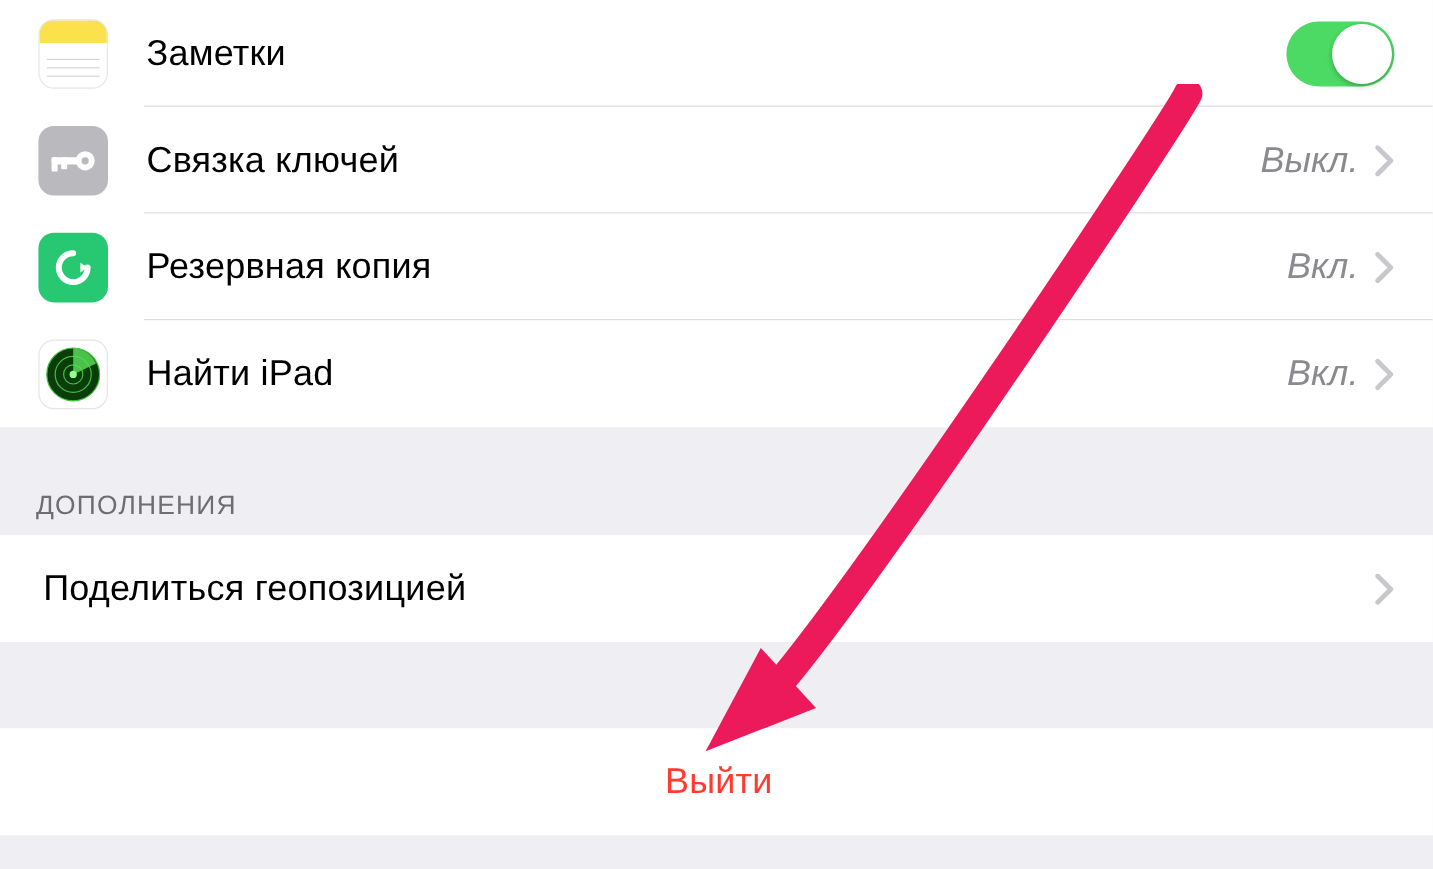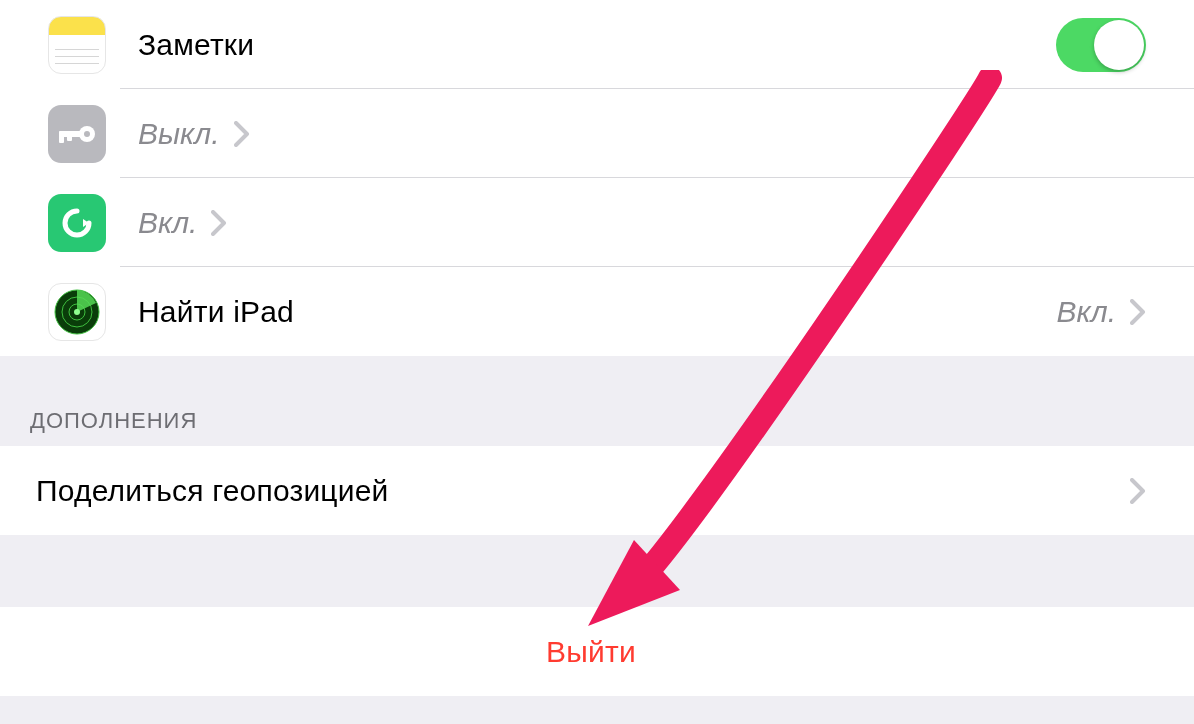--- a/index.html
+++ b/index.html
@@ -12,21 +12,21 @@
     font-size: 28px;
     color: #000;
   }
   .group {
     background: #fff;
   }
   .row {
     display: flex;
     align-items: center;
     min-height: 89px;
-    padding: 0 48px;
+    padding: 0 32px;
     background: #fff;
     position: relative;
   }
   .row.with-icon .sep,
   .row .sep {
     position: absolute;
     left: 120px;
     right: 0;
     bottom: 0;
     height: 1px;
@@ -162,36 +162,38 @@
       <svg width="44" height="44" viewBox="0 0 44 44">
         <g fill="#fff">
           <circle cx="32" cy="22" r="8"></circle>
           <rect x="4" y="19" width="24" height="6" rx="2"></rect>
           <rect x="4" y="19" width="5" height="12" rx="1"></rect>
           <rect x="12" y="19" width="5" height="10" rx="1"></rect>
         </g>
         <circle cx="32" cy="22" r="3" fill="#b9b9be"></circle>
       </svg>
     </div>
+    <div class="label">Связка ключей</div>
     <div class="value">Выкл.</div>
     <div class="chevron">
       <svg width="16" height="26" viewBox="0 0 16 26">
           <path d="M2 2 L13 13 L2 24" stroke="#c7c7cc" stroke-width="4" fill="none" stroke-linecap="round" stroke-linejoin="round"></path>
         </svg>
     </div>
     <div class="sep"></div>
   </div>
 
   <div class="row with-icon">
     <div class="icon icon-backup">
       <svg width="44" height="44" viewBox="0 0 44 44">
         <path d="M22 10 a12 12 0 1 0 12 12" stroke="#fff" stroke-width="5" fill="none" stroke-linecap="round"></path>
         <path d="M34 22 l-6 -4 v8 z" fill="#fff"></path>
       </svg>
     </div>
+    <div class="label">Резервная копия</div>
     <div class="value">Вкл.</div>
     <div class="chevron">
       <svg width="16" height="26" viewBox="0 0 16 26">
           <path d="M2 2 L13 13 L2 24" stroke="#c7c7cc" stroke-width="4" fill="none" stroke-linecap="round" stroke-linejoin="round"></path>
         </svg>
     </div>
     <div class="sep"></div>
   </div>
 
   <div class="row with-icon">

